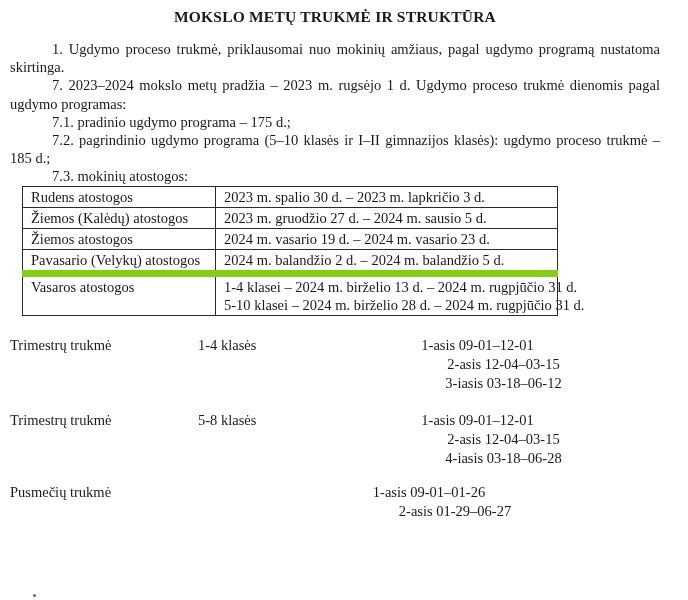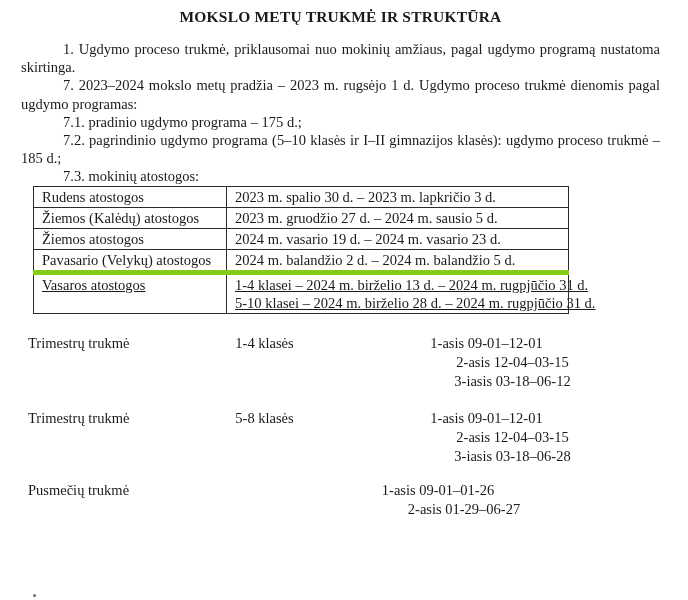--- a/index.html
+++ b/index.html
@@ -10,21 +10,21 @@
     overflow: hidden;
     background: #ffffff;
     color: #1a1a1a;
     font-family: "Liberation Serif", "DejaVu Serif", serif;
     font-size: 14.5px;
     position: relative;
   }
   .page {
     width: 688px;
     height: 600px;
-    padding: 8px 28px 0 21px;
+    padding: 8px 28px 0 10px;
   }
   .doc-title {
     margin: 0 0 14px 0;
     text-align: center;
     font-weight: bold;
     font-size: 15.5px;
     letter-spacing: 0.2px;
   }
   .para {
     margin: 0;
@@ -38,29 +38,28 @@
     width: 536px;
     table-layout: fixed;
   }
   table.vac-table td {
     border: 1px solid #2b2b2b;
     padding: 1px 4px 1px 8px;
     vertical-align: top;
     line-height: 18px;
   }
   table.vac-table td.c1 { width: 193px; }
-  table.vac-table tr.summer td { border-top: 5px solid #84cc16; text-decoration: underline; }
+  table.vac-table tr.summer td { border-top: 7px solid #84cc16; }
   .date-line { white-space: nowrap; }
   .sched {
     display: flex;
-    margin-left: 7px;
     line-height: 19px;
   }
   .sched-label  { width: 188px; flex: none; }
-  .sched-classes{ width: 97px;  flex: none; text-align: center; }
+  .sched-classes{ width: 97px;  flex: none; }
   .sched-periods{ flex: 1; text-align: center; }
   .period { white-space: nowrap; }
   .period.cont { padding-left: 52px; }
   .gap-table   { height: 20px; }
   .gap-sched-1 { height: 18px; }
   .gap-sched-2 { height: 15px; }
   .artifact-dot {
     position: absolute;
     left: 33px;
     top: 594px;
@@ -132,21 +131,21 @@
   </div>
 
   <div class="gap-sched-1"></div>
 
   <div class="sched">
     <div class="sched-label">Trimestrų trukmė</div>
     <div class="sched-classes">5-8 klasės</div>
     <div class="sched-periods">
       <div class="period">1-asis 09-01–12-01</div>
       <div class="period cont">2-asis 12-04–03-15</div>
-      <div class="period cont">3-iasis 03-18–06-28</div>
+      <div class="period cont">4-iasis 03-18–06-28</div>
     </div>
   </div>
 
   <div class="gap-sched-2"></div>
 
   <div class="sched">
     <div class="sched-label">Pusmečių trukmė</div>
     <div class="sched-periods">
       <div class="period">1-asis 09-01–01-26</div>
       <div class="period cont">2-asis 01-29–06-27</div>

